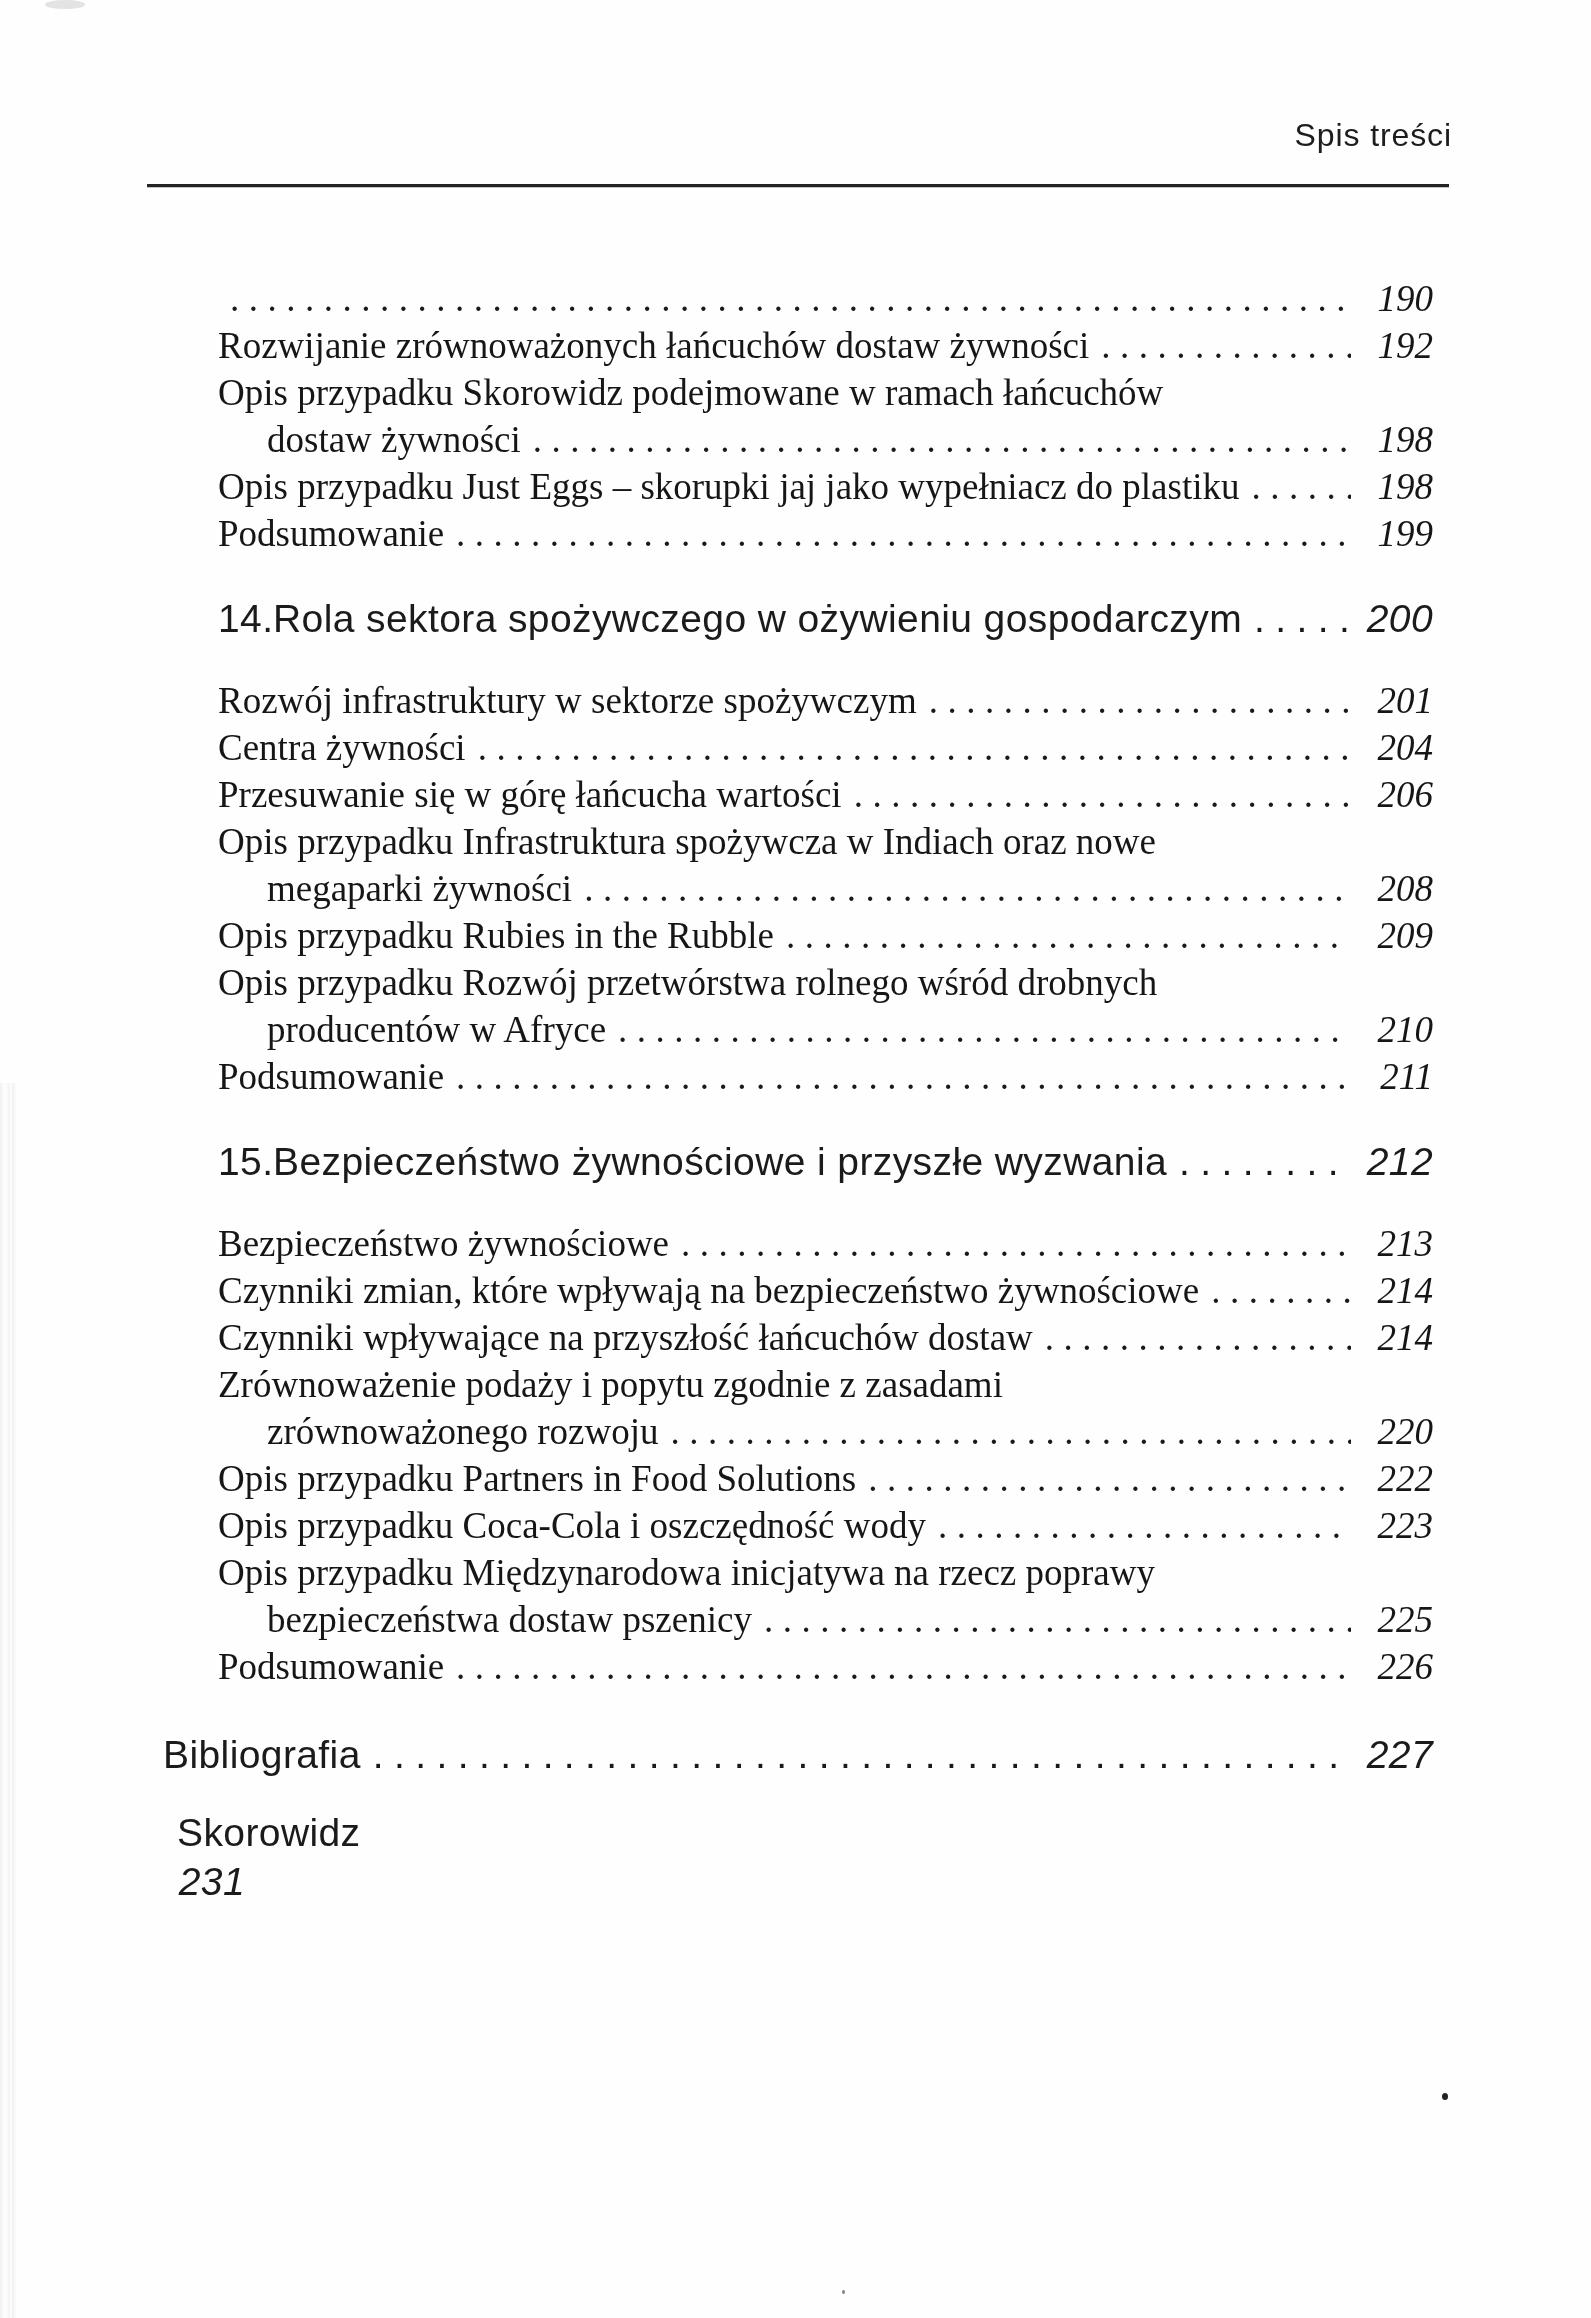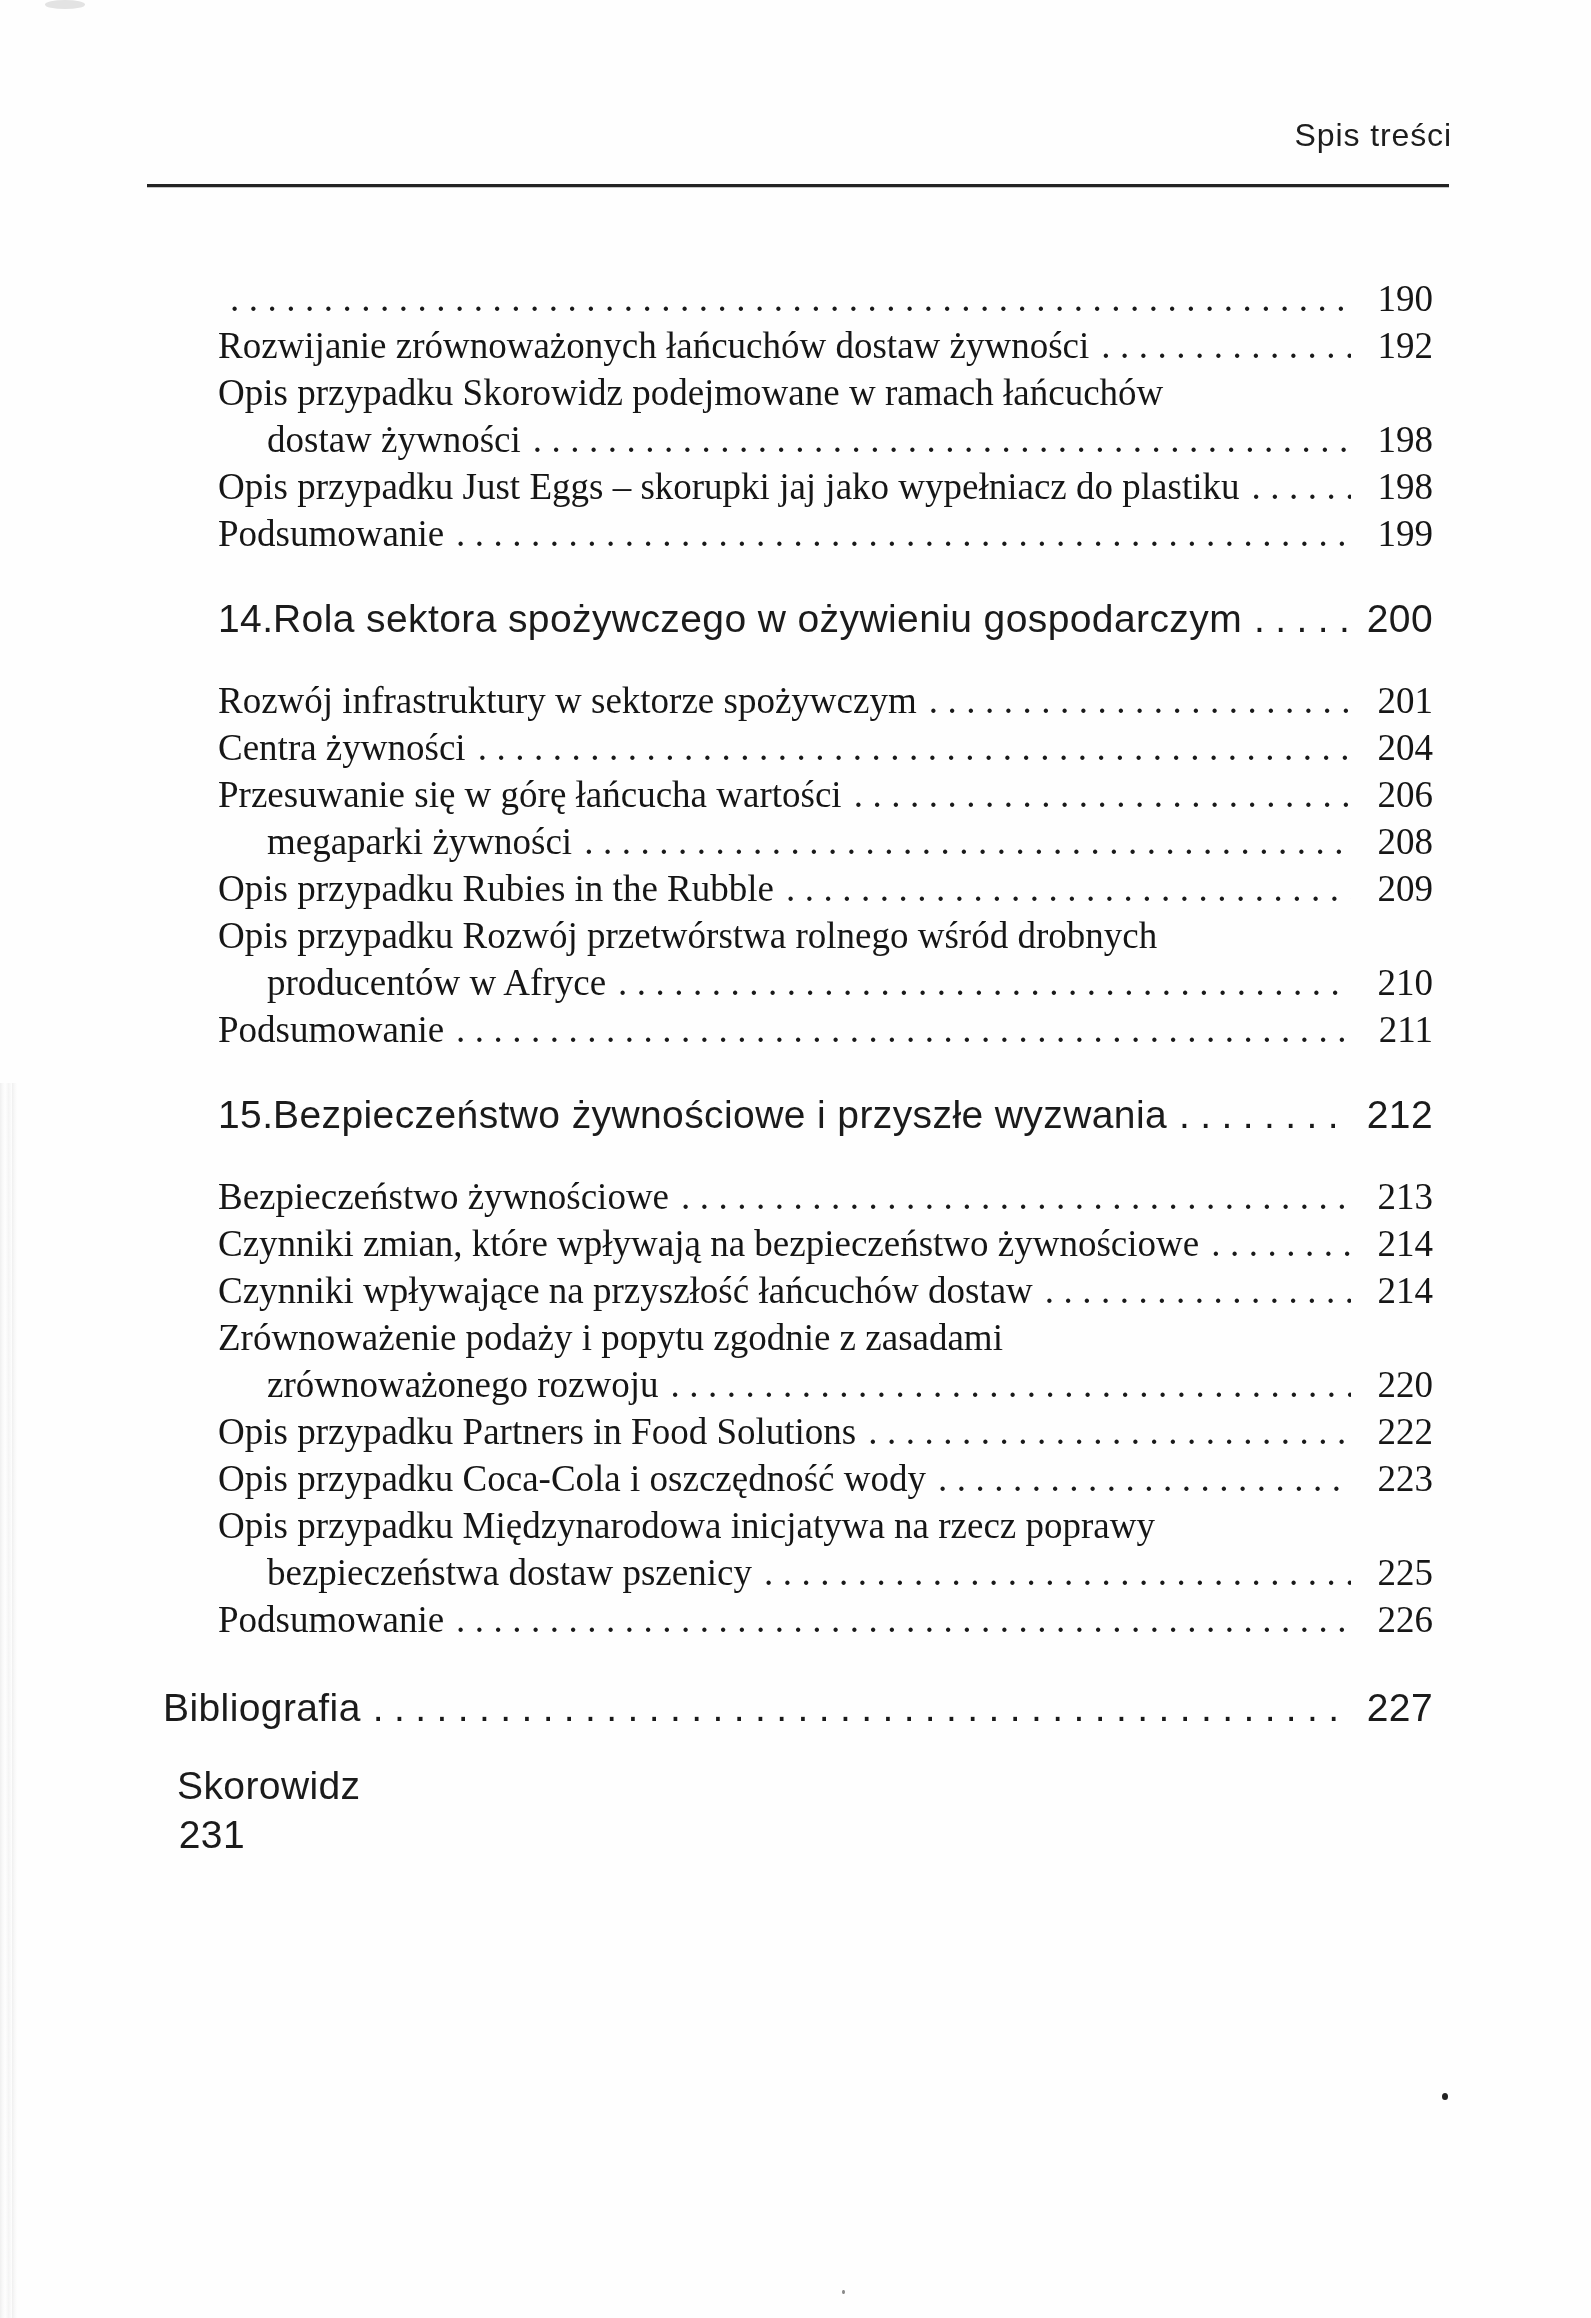--- a/index.html
+++ b/index.html
@@ -93,20 +93,21 @@
     letter-spacing: 9.5px;
     padding-left: 12px;
     color: #191919;
   }
   .page-num {
     min-width: 68px;
     margin-left: 14px;
     text-align: right;
     flex-shrink: 0;
     white-space: nowrap;
+    font-style: italic;
   }
 
   .row.chapter {
     font-family: "Liberation Sans", "DejaVu Sans", sans-serif;
     font-size: 39px;
     letter-spacing: 0.4px;
     height: 49px;
     line-height: 49px;
     margin-top: 37px;
     margin-bottom: 34px;
@@ -181,20 +182,23 @@
       <div class="row">
         <span class="txt">Centra żywności</span>
         <span class="leader">..........................................................................................</span>
         <span class="page-num">204</span>
       </div>
       <div class="row">
         <span class="txt">Przesuwanie się w górę łańcucha wartości</span>
         <span class="leader">..........................................................................................</span>
         <span class="page-num">206</span>
       </div>
+      <div class="row">
+        <span class="txt">Opis przypadku Infrastruktura spożywcza w Indiach oraz nowe</span>
+      </div>
       <div class="row wrap">
         <span class="txt">megaparki żywności</span>
         <span class="leader">..........................................................................................</span>
         <span class="page-num">208</span>
       </div>
       <div class="row">
         <span class="txt">Opis przypadku Rubies in the Rubble</span>
         <span class="leader">..........................................................................................</span>
         <span class="page-num">209</span>
       </div>

